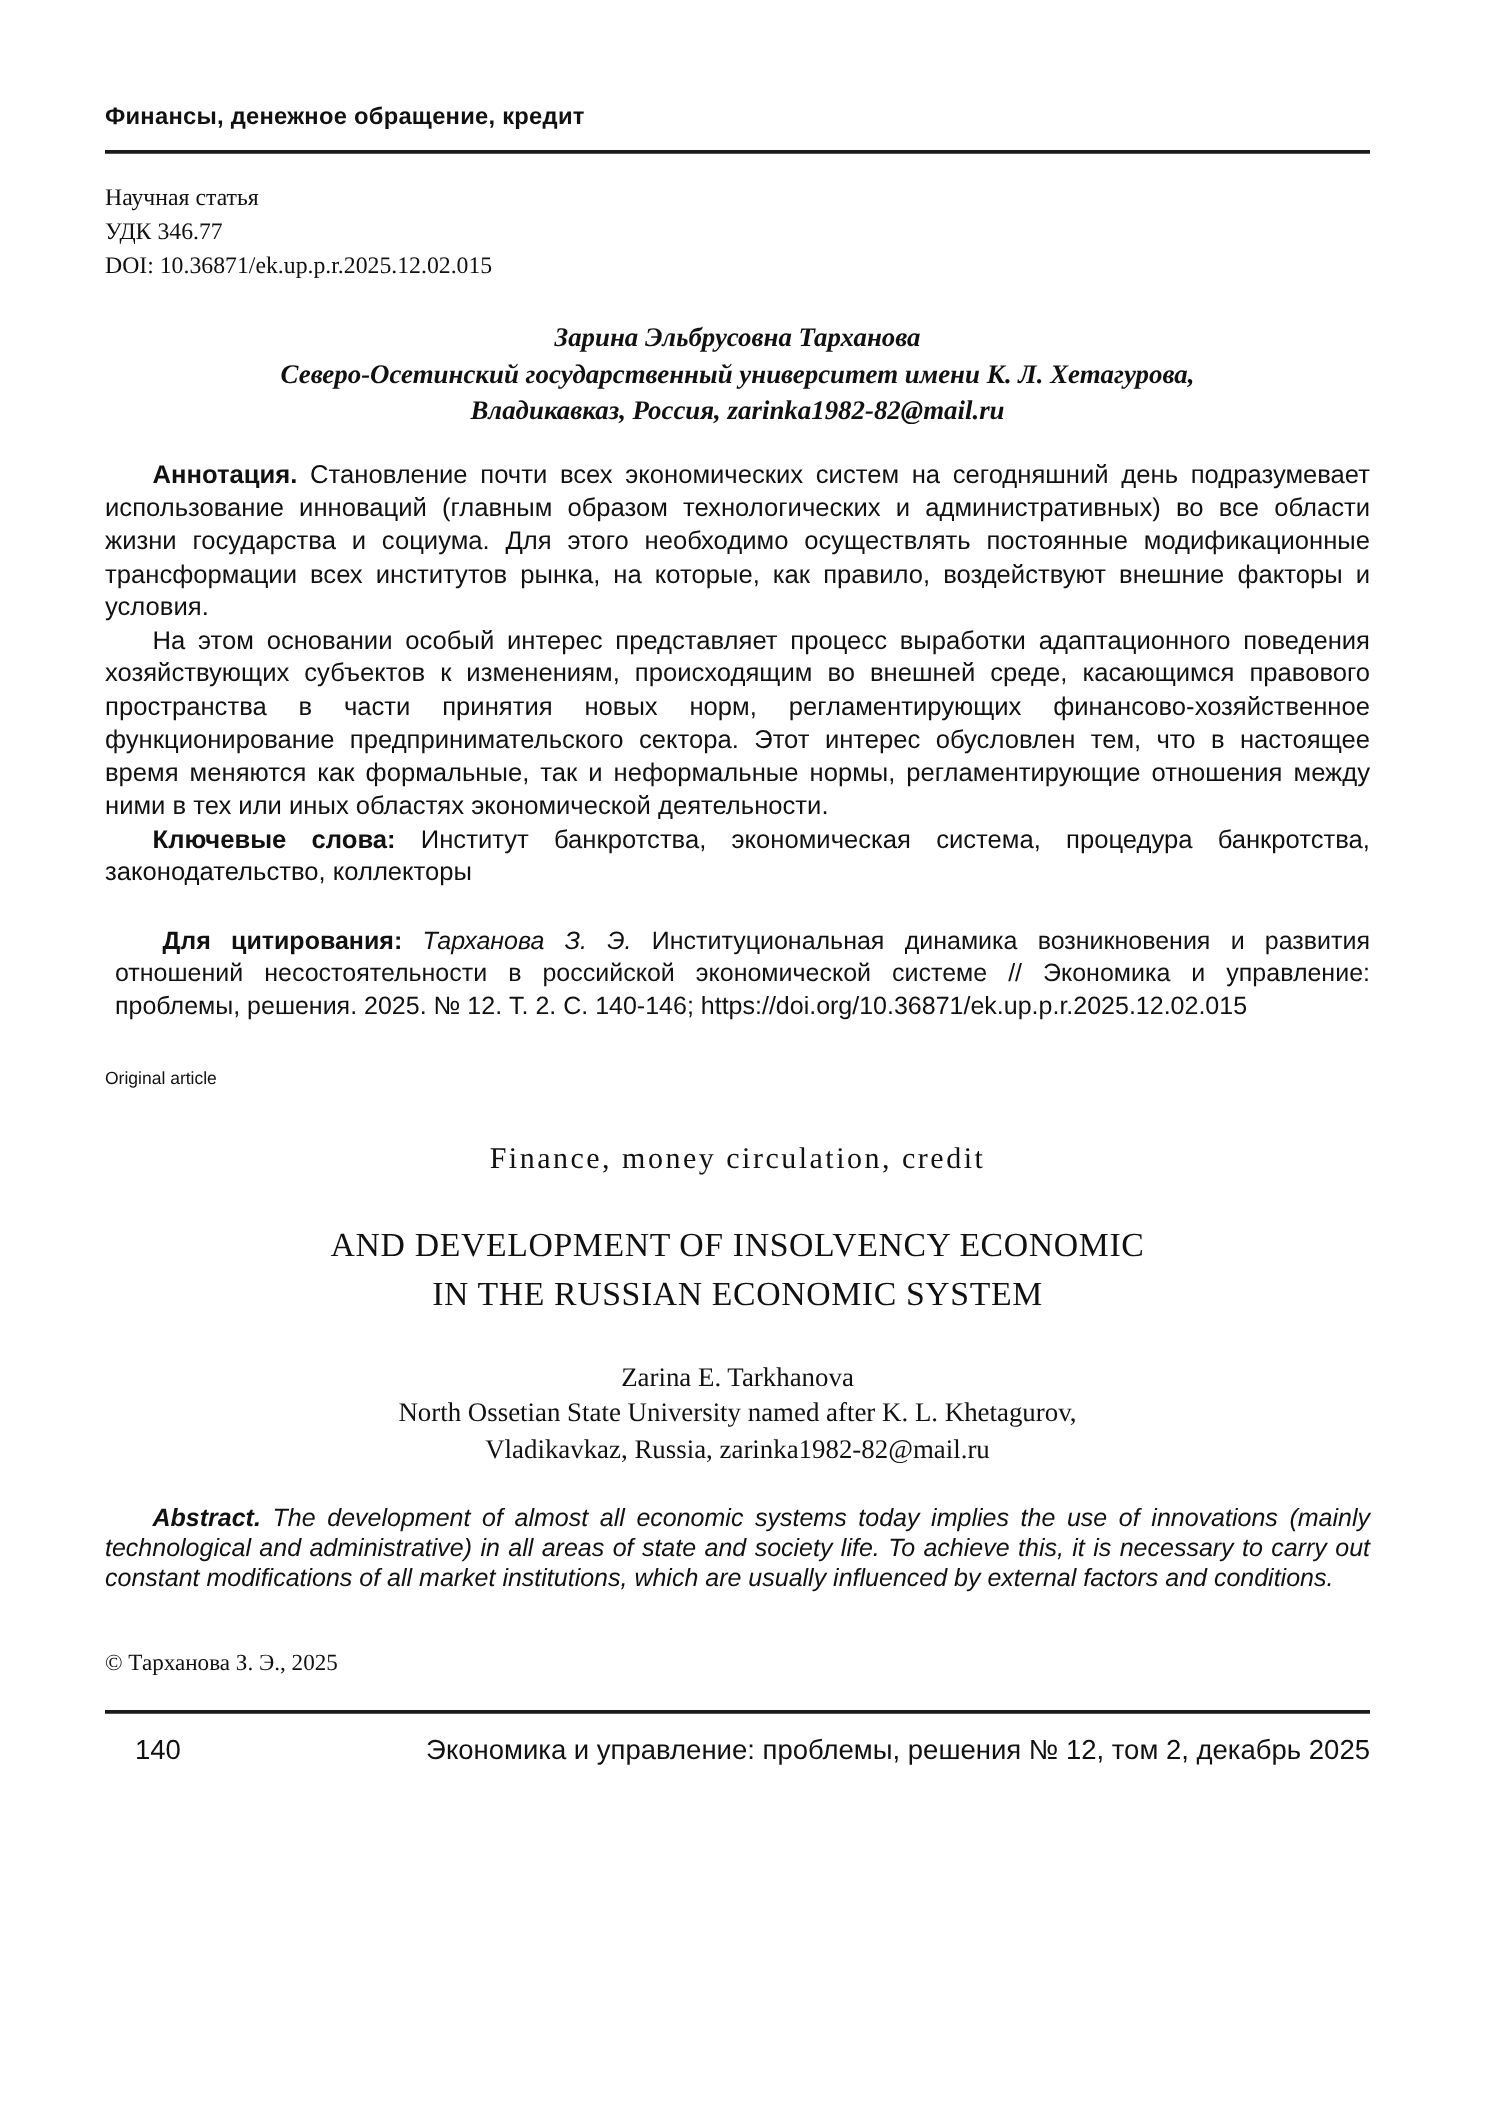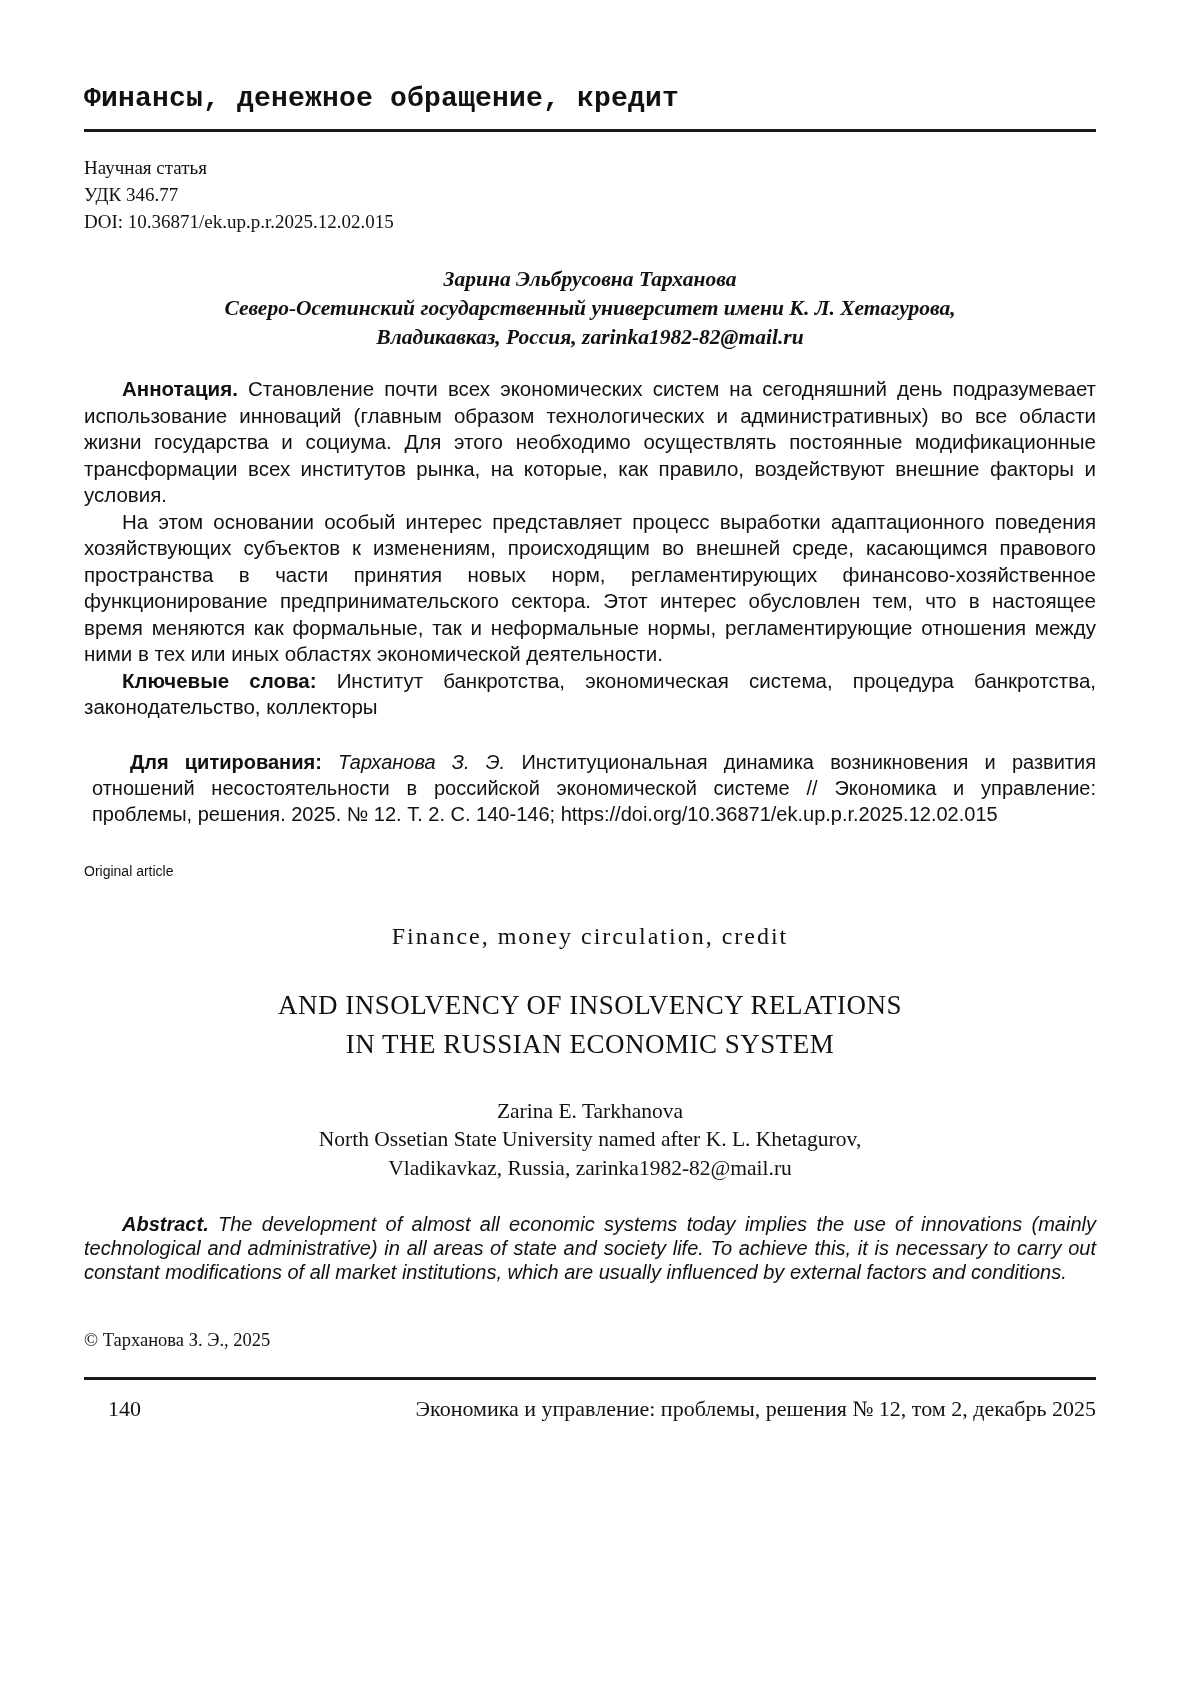--- a/index.html
+++ b/index.html
@@ -9,23 +9,23 @@
     color: #111111;
     font-family: "Liberation Sans", sans-serif;
     overflow: hidden;
   }
   .page {
     box-sizing: border-box;
     width: 1200px; height: 1698px;
     padding: 83px 104px 0 84px;
   }
   .section-header {
-    font-family: Liberation Mono, monospace;
+    font-family: Liberation Sans, sans-serif;
     font-weight: bold;
-    font-size: 28px;
+    font-size: 19px;
     letter-spacing: 0.2px;
   }
   .rule {
     height: 3px; background: #1a1a1a; border: 0; margin: 0;
   }
   .rule-top { margin-top: 15px; }
   .meta {
     margin-top: 22px;
     font-family: "Liberation Serif", serif;
     font-size: 19px;
@@ -108,21 +108,21 @@
     margin-top: 46px;
     font-family: "Liberation Serif", serif;
     font-size: 18.5px;
   }
   .rule-bottom { margin-top: 26px; }
   .footer {
     margin-top: 16px;
     display: flex;
     justify-content: space-between;
     align-items: baseline;
-    font-family: Liberation Serif, serif;
+    font-family: Liberation Sans, sans-serif;
     font-size: 22px;
   }
   .footer .page-num { padding-left: 24px; }
 </style>
 </head>
 <body>
 
 <div class="page">
 
   <div class="section-header">Финансы, денежное обращение, кредит</div>
@@ -149,21 +149,21 @@
 
   <div class="citation">
     <p><span class="b">Для цитирования:</span> <span class="i">Тарханова З. Э.</span> <span>Институциональная динамика возникновения и развития отношений несостоятельности в российской экономической системе // Экономика и управление: проблемы, решения. 2025. № 12. Т. 2. С. 140-146; https://doi.org/10.36871/ek.up.p.r.2025.12.02.015</span></p>
   </div>
 
   <div class="orig-article">Original article</div>
 
   <div class="en-section">Finance, money circulation, credit</div>
 
   <div class="en-title">
-    <div>AND INSOLVENCY OF INSOLVENCY RELATIONS</div>
+    <div>AND DEVELOPMENT OF INSOLVENCY ECONOMIC</div>
     <div>IN THE RUSSIAN ECONOMIC SYSTEM</div>
   </div>
 
   <div class="en-authors">
     <div>Zarina E. Tarkhanova</div>
     <div>North Ossetian State University named after K. L. Khetagurov,</div>
     <div>Vladikavkaz, Russia, zarinka1982-82@mail.ru</div>
   </div>
 
   <div class="abstract">

